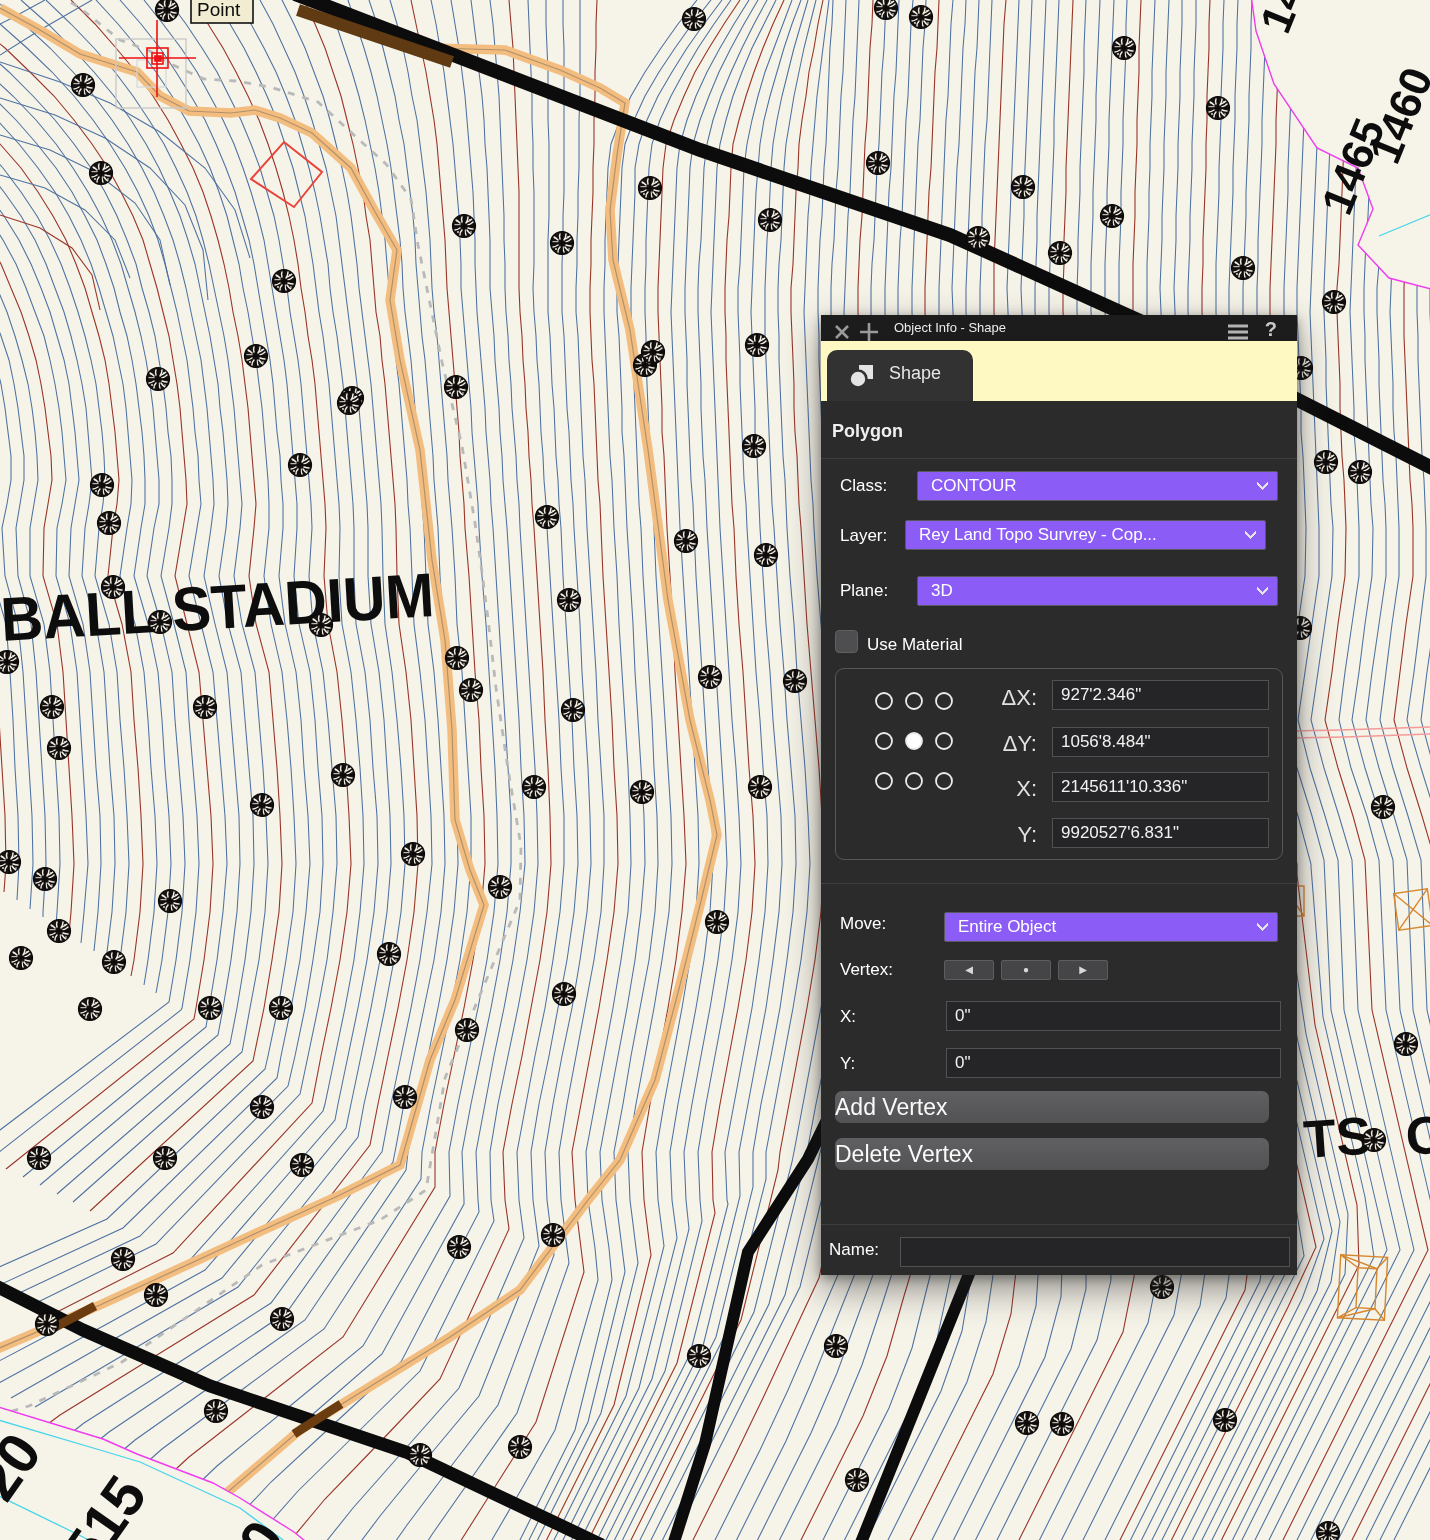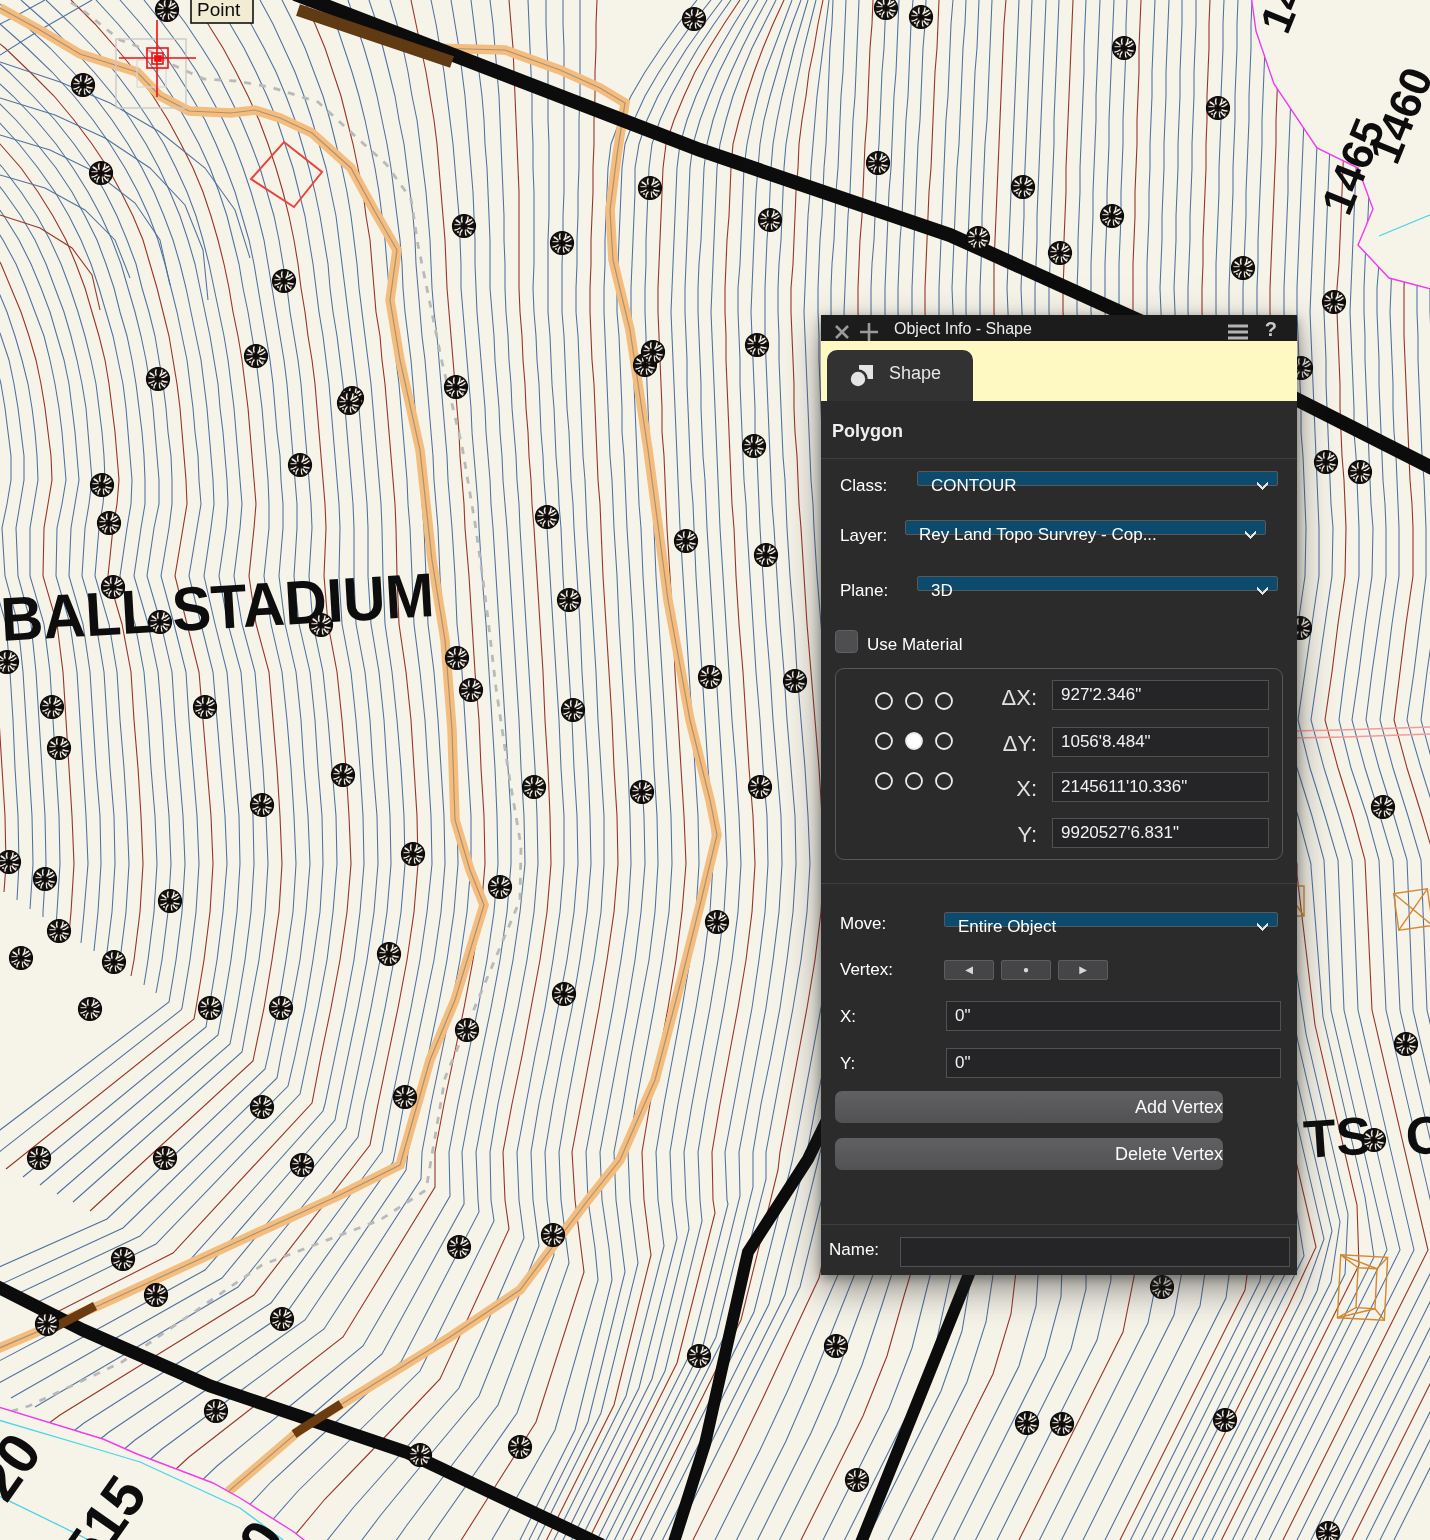--- a/index.html
+++ b/index.html
@@ -1,46 +1,46 @@
 <!DOCTYPE html>
 <html><head><meta charset="utf-8"><style>
 *{margin:0;padding:0;box-sizing:border-box}
 html,body{width:1430px;height:1540px;overflow:hidden;background:#f6f3e9;font-family:"Liberation Sans",sans-serif}
 #map{position:absolute;left:0;top:0}
 #panel{position:absolute;left:821px;top:315px;width:476px;height:960px;background:#2b2b2c;
   box-shadow:0 14px 34px rgba(40,40,40,.5),0 3px 10px rgba(0,0,0,.35);color:#e4e4e4;font-size:17px}
 .tbar{position:absolute;left:0;top:0;width:100%;height:33px;background:#1c1c1d}
 .xi{position:absolute;left:11px;top:7px}
 .pi{position:absolute;left:37px;top:6px}
-.ttl{position:absolute;left:73px;top:5px;font-size:16px;color:#ececec}
+.ttl{position:absolute;left:73px;top:5px;font-size:13px;color:#ececec}
 .mi{position:absolute;right:48px;top:8px}
 .hi{position:absolute;right:20px;top:3px;font-size:20px;font-weight:bold;color:#c8c8c8}
 .tabstrip{position:absolute;left:0;top:26px;width:100%;height:60px;background:#fef9c3}
 .tab{position:absolute;left:6px;top:9px;width:146px;height:51px;background:#323233;border-radius:10px 10px 0 0}
 .tab svg{position:absolute;left:22px;top:12px}
 .tab span{position:absolute;left:62px;top:13px;font-size:18px;color:#e6e6e6}
 .polyhdr{position:absolute;left:11px;top:106px;font-size:18px;font-weight:bold;color:#f0f0f0}
 .div{position:absolute;left:0;width:100%;height:1px;background:#3e3e40}
 .lbl{position:absolute;font-size:17px;color:#ffffff;white-space:nowrap}
 .lblr{position:absolute;font-size:22px;color:#e2e2e2;white-space:nowrap}
-.drop{position:absolute;height:15px;background:#0c4a6e;border-radius:2px;border:1px solid #59595b}
+.drop{position:absolute;height:30px;background:#8b5cf6;border-radius:2px;border:1px solid #59595b}
 .drop span{position:absolute;left:13px;top:4px;font-size:17px;color:#fff;white-space:nowrap}
 .drop i{position:absolute;right:9px;top:10px;width:11px;height:8px;
   background:linear-gradient(45deg,transparent 38%,#e4e4e4 38%,#e4e4e4 62%,transparent 62%) no-repeat,
   linear-gradient(-45deg,transparent 38%,#e4e4e4 38%,#e4e4e4 62%,transparent 62%) no-repeat;
   background-size:55% 100%,55% 100%;background-position:right,left;transform:rotate(180deg)}
 .chk{position:absolute;width:23px;height:23px;background:#4e4e50;border:1px solid #606062;border-radius:4px}
 .grp{position:absolute;border:1.5px solid #57575a;border-radius:9px}
 .rad{position:absolute}
 .fld{position:absolute;height:30px;background:#252527;border:1px solid #515153}
 .fld span{position:absolute;left:8px;top:4px;font-size:17px;color:#f2f2f2;white-space:nowrap}
 .vbtn{position:absolute;width:50px;height:20px;background:#454547;border:1px solid #5d5d5f;
   font-size:10px;color:#d8d8d8;text-align:center;line-height:18px;border-radius:2px}
-.btn{position:absolute;left:14px;width:388px;height:32px;background:linear-gradient(#606062,#525254);
-  border-radius:7px;text-align:right;line-height:32px;font-size:18px;color:#fafafa}
+.btn{position:absolute;left:14px;width:434px;height:32px;background:linear-gradient(#606062,#525254);
+  border-radius:7px;text-align:left;line-height:32px;font-size:23px;color:#fafafa}
 </style></head><body>
 <svg id="map" width="1430" height="1540" viewBox="0 0 1430 1540">
 
 <rect x="0" y="0" width="1430" height="1540" fill="#f6f3e9"></rect>
 
 <g fill="none" stroke="#4d71a0" stroke-width="1.05">
       <polyline points="-43,456 -45,480 -33,624 -30,672 -27,720 -25,768 -22,816 -21,864 -22,875"></polyline>
       <polyline points="-40,384 -36,408 -32,432 -30,456 -31,480 -35,504 -39,528 -34,576 -20,624 -17,672 -14,720 -11,768 -9,816 -8,864 -9,884"></polyline>
       <polyline points="-37,312 -27,336 -19,360 -13,384 -9,408 -5,432 -3,456 -3,480 -7,504 -11,528 -8,576 6,624 10,672 13,720 15,768 18,816 19,864 17,900"></polyline>
       <polyline points="-33,288 -22,312 -13,336 -5,360 1,384 5,408 8,432 11,456 11,480 7,504 2,528 5,576 18,624 23,672 26,720 29,768 32,816 33,864 30,909"></polyline>

